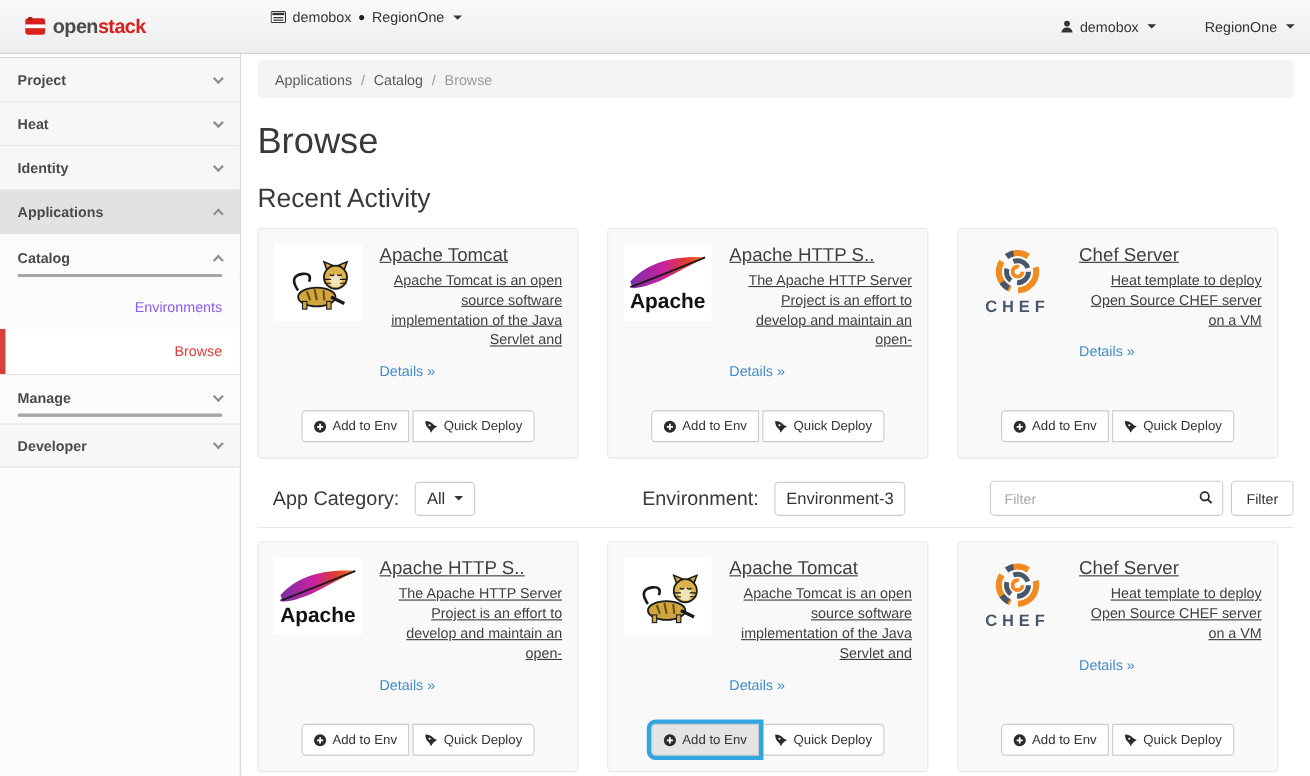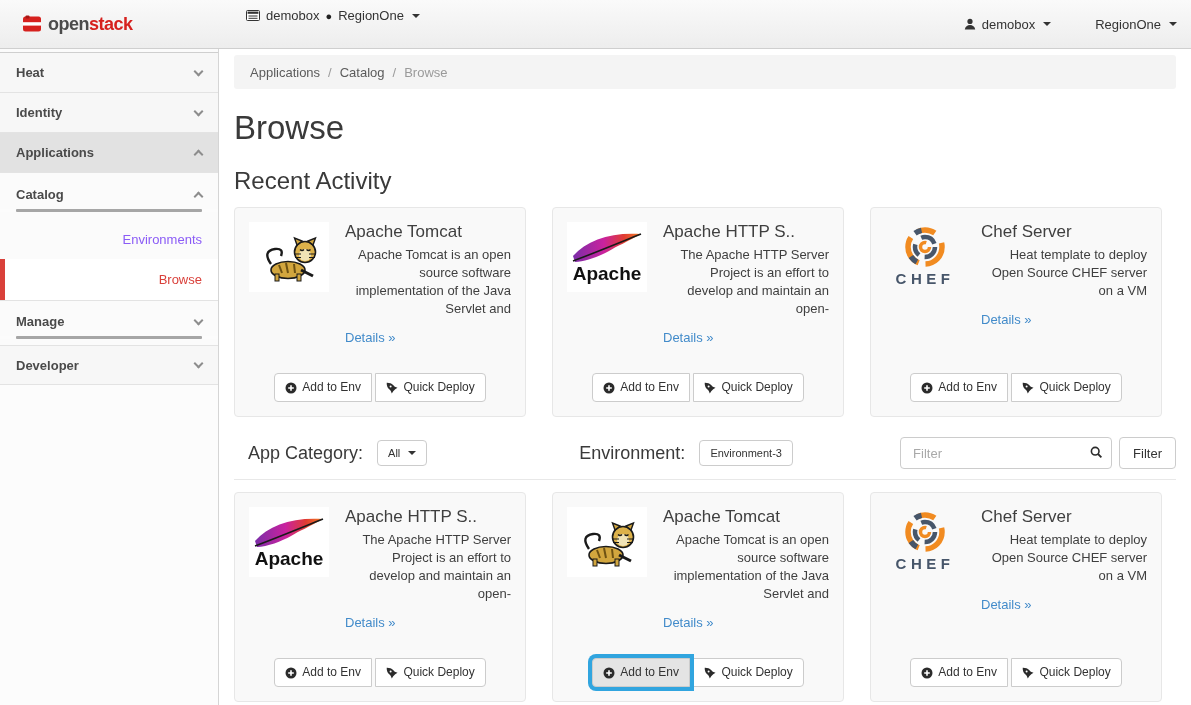--- a/index.html
+++ b/index.html
@@ -48,21 +48,21 @@
   .breadcrumb { height:34px; background:#f4f4f4; border-radius:3px; display:flex;
                 align-items:center; padding:0 16px; font-size:13px; gap:8px; }
   .breadcrumb .crumb { color:#5b5b5b; cursor:pointer; }
   .breadcrumb .sep { color:#9a9a9a; }
   .breadcrumb .crumb.current { color:#9a9a9a; cursor:default; }
   h1.page-title { font-size:33px; font-weight:400; color:#3a3a3a; margin:20px 0 0 0; }
   h2.section-title { font-size:24px; font-weight:400; color:#3a3a3a; margin:20px 0 12px 0; }
 
   .cards-row { display:flex; gap:26px; }
   .card { width:292px; height:210px; background:#f9f9f9; border:1px solid #e7e7e7;
-          border-radius:4px; padding:14px; position:relative; }
+          border-radius:4px; padding:14px; position:relative;text-decoration:underline; }
   .card-top { display:flex; }
   .icon-box { width:80px; height:70px; background:#fff; display:flex; align-items:center;
               justify-content:center; flex:0 0 80px; }
   .icon-box.plain { background:transparent; }
   .card-body { margin-left:16px; width:168px; }
   .card-title { font-size:17px; color:#3f3f3f; margin-bottom:4px; }
   .card-desc { font-size:13px; line-height:18px; color:#3f3f3f;text-align:right; }
   .details-link { display:inline-block; margin-top:12px; font-size:13px; color:#428bca;
                   text-decoration:none; cursor:pointer; }
   .card-actions { position:absolute; left:0; right:0; bottom:14px; display:flex; justify-content:center; }
@@ -70,21 +70,21 @@
          color:#333; font-size:12px; font-family:"Liberation Sans",sans-serif;
          padding:5px 10px; cursor:pointer; line-height:1.4; }
   .btn-group .btn:first-child { border-radius:4px 0 0 4px; }
   .btn-group .btn:last-child { border-radius:0 4px 4px 0; margin-left:-1px;margin-top:29px; }
   .btn.highlight-target { background:#e4e4e4; box-shadow:0 0 0 4px #31a5df; position:relative; z-index:2; }
 
   
   .filter-row { display:flex; align-items:center; margin:20px 0 0 0; height:32px; padding-left:14px; }
   .filter-label { font-size:18px; color:#3a3a3a; }
   .dropdown-btn { margin-left:14px; display:inline-flex; align-items:center; gap:6px;
-                  background:#fff; border:1px solid #ccc; border-radius:4px; font-size:11px;
+                  background:#fff; border:1px solid #ccc; border-radius:4px; font-size:15px;
                   color:#333; padding:6px 10px; cursor:pointer; }
   .env-label { margin-left:152px; }
   .input-group { margin-left:auto; display:flex; align-items:flex-start; }
   .filter-input-wrap { position:relative; }
   .filter-input { width:212px; height:32px; border:1px solid #ccc; border-radius:4px;
                   font-size:13px; color:#333; padding:6px 32px 6px 12px;
                   font-family:"Liberation Sans",sans-serif; }
   .filter-input::placeholder { color:#a9a9a9; }
   .search-icon { position:absolute; right:9px; top:9px; cursor:pointer; }
   .filter-btn { margin-left:7px; height:32px; background:#fff; border:1px solid #ccc;
@@ -186,20 +186,24 @@
       <span>RegionOne</span>
       <span class="caret"></span>
     </div>
   </div>
 </header>
 
 <nav class="sidebar">
   <div class="side-stub"></div>
 
   <div class="side-row">
+    <span>Project</span>
+    <span class="chev down"></span>
+  </div>
+  <div class="side-row">
     <span>Heat</span>
     <span class="chev down"></span>
   </div>
   <div class="side-row">
     <span>Identity</span>
     <span class="chev down"></span>
   </div>
   <div class="side-row active-section">
     <span>Applications</span>
     <span class="chev up"></span>

